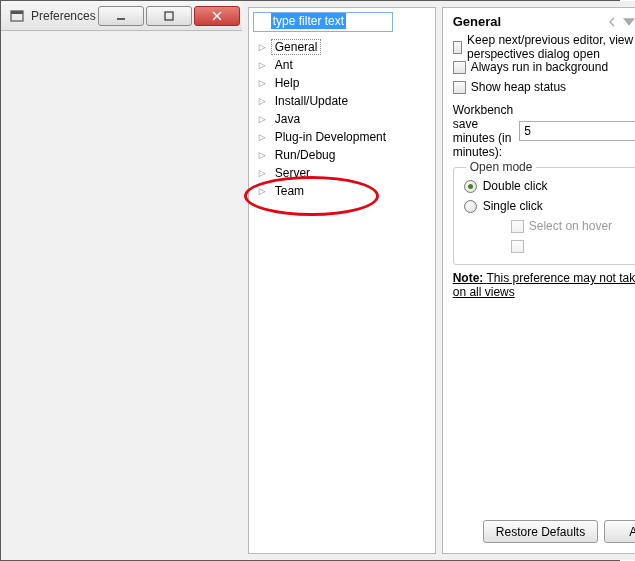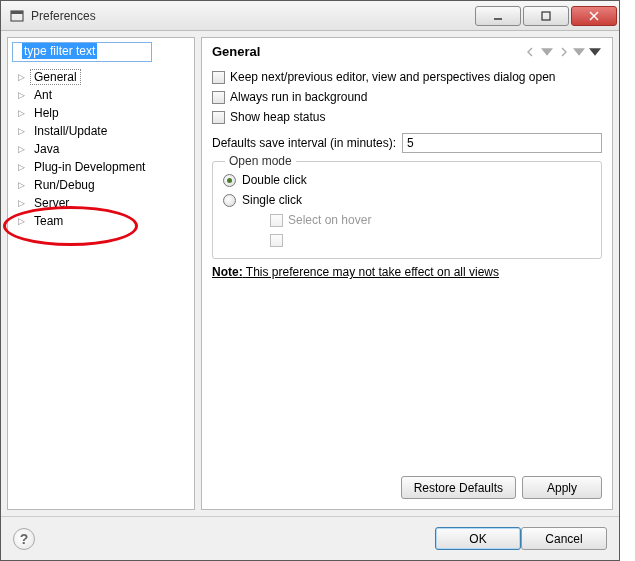--- a/index.html
+++ b/index.html
@@ -7,21 +7,21 @@
     margin: 0;
     font-family: "Segoe UI", Tahoma, sans-serif;
     font-size: 12px;
     background: #fff;
     overflow: hidden;
   }
   .window {
     width: 620px;
     height: 561px;
     display: flex;
-    flex-direction: column;
+    flex-direction: row;
     border: 1px solid #5a5a5a;
     background: #f0f0f0;
   }
   .titlebar {
     height: 30px;
     background: linear-gradient(to bottom, #f7f7f7, #e4e4e4);
     display: flex;
     align-items: center;
     padding: 0 2px 0 8px;
     border-bottom: 1px solid #bcbcbc;
@@ -65,21 +65,21 @@
     background: #fff;
     border: 1px solid #b8b8b8;
     display: flex;
     flex-direction: column;
   }
   .filter-input {
     margin: 4px;
     height: 20px;
     border: 1px solid #7eb4ea;
     background: #fff;
-    padding: 1px 9px;
+    padding: 1px 17px;
     font-size: 12px;
     width: 140px;
   }
   .filter-input .sel {
     background: #3399ff;
     color: #fff;
     padding: 1px 2px;
   }
   .tree {
     flex: 1;
@@ -377,21 +377,21 @@
         </div>
         <div class="chk-row">
           <span class="chk"></span>
           <span>Always run in background</span>
         </div>
         <div class="chk-row">
           <span class="chk"></span>
           <span>Show heap status</span>
         </div>
         <div class="field-row">
-          <span>Defaults save interval (in minutes):</span>
+          <span>Workbench save minutes (in minutes):</span>
           <input type="text" value="5" style="">
         </div>
 
         <div class="groupbox">
           <span class="legend">Open mode</span>
           <div class="radio-row">
             <span class="radio checked"></span>
             <span>Double click</span>
           </div>
           <div class="radio-row">

